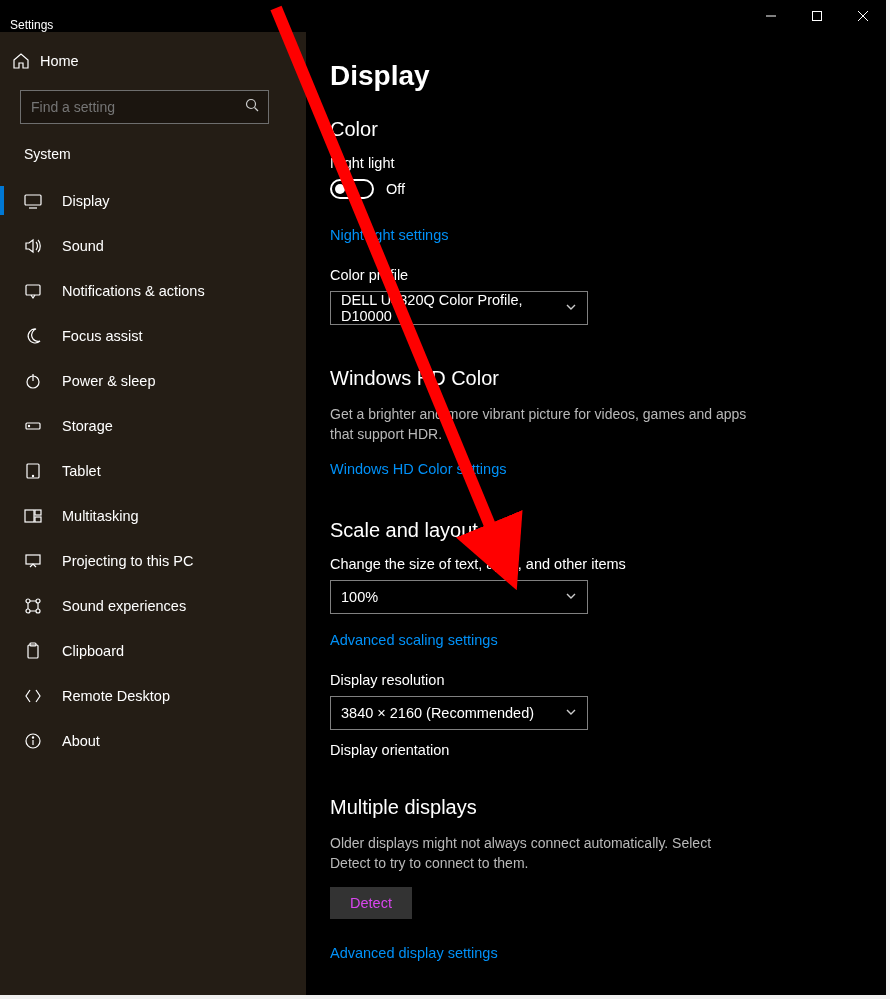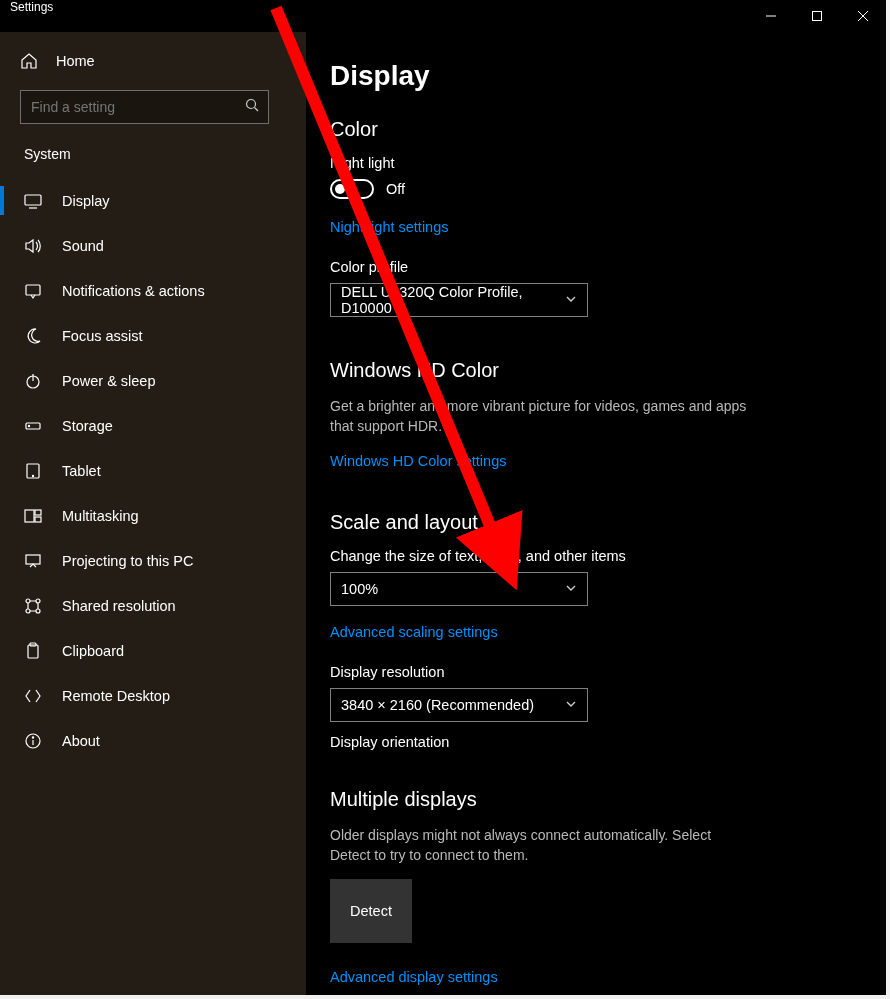--- a/index.html
+++ b/index.html
@@ -1,47 +1,47 @@
 <!DOCTYPE html>
 <html><head>
 <meta charset="utf-8">
 <style>
   * { box-sizing: border-box; margin: 0; padding: 0; font-family: "Segoe UI", Arial, sans-serif; }
   body { background: #0a0a0a; width: 890px; height: 999px; overflow: hidden; color: #fff; }
   .window { width: 890px; height: 999px; background: #000; position: relative; display: flex; flex-direction: column; }
-  .titlebar { height: 32px; display: flex; align-items: flex-start; padding-left: 10px; background: #000; }
+  .titlebar { height: 32px; display: flex; align-items: flex-end; padding-left: 10px; background: #000; }
   .titlebar-title { color: #fff; font-size: 12px; flex: 0 0 auto; margin-right: auto; }
   .titlebar-ctrls { display: flex; height: 32px; }
   .titlebar-btn { width: 46px; height: 32px; display: flex; align-items: center; justify-content: center; color: #fff; font-size: 12px; }
   .body { flex: 1; display: flex; min-height: 0; }
   .sidebar { width: 306px; background: #241d15; display: flex; flex-direction: column; padding-top: 10px; }
-  .home-row { display: flex; align-items: center; gap: 18px; padding: 10px 20px; color: #fff; font-size: 14.5px; }
+  .home-row { display: flex; align-items: center; gap: 10px; padding: 10px 12px; color: #fff; font-size: 14.5px; }
   .search-wrap { padding: 10px 37px 8px 20px; }
   .search { width: 100%; height: 34px; border: 1px solid #6e6e6e; background: rgba(0,0,0,0.25); color: #ccc; padding: 0 36px 0 10px; font-size: 14px; position: relative; }
   .search-box { position: relative; }
   .search-icon { position: absolute; right: 10px; top: 50%; transform: translateY(-50%); color: #ccc; }
   .category { padding: 14px 24px 8px 24px; font-size: 14px; font-weight: 400; color: #fff; }
   .nav { display: flex; flex-direction: column; margin-top: 8px; }
   .nav-item { display: flex; align-items: center; gap: 20px; height: 45px; padding: 0 24px; font-size: 14.5px; color: #fff; position: relative; }
   .nav-item.active::before { content: ""; position: absolute; left: 0; top: 8px; bottom: 8px; width: 4px; background: #0078d4; }
   .nav-icon { width: 18px; height: 18px; display: flex; align-items: center; justify-content: center; flex: 0 0 18px; }
   .content { flex: 1; background: #000; overflow-y: auto; padding: 28px 0 40px 24px; }
   .content-inner { max-width: 480px; }
   h1 { font-size: 28px; font-weight: 600; margin-bottom: 26px; }
   h2 { font-size: 20px; font-weight: 400; margin-top: 20px; margin-bottom: 14px; }
   .label { font-size: 14.5px; color: #fff; margin-top: 12px; margin-bottom: 8px; }
   .desc { font-size: 14px; color: #b9b9b9; line-height: 1.45; margin-bottom: 10px; max-width: 420px; }
-  .toggle-row { display: flex; align-items: center; gap: 12px; margin-bottom: 14px; }
+  .toggle-row { display: flex; align-items: center; gap: 12px; margin-bottom: 22px; }
   .toggle { width: 44px; height: 20px; border: 2px solid #fff; border-radius: 20px; position: relative; }
   .toggle::after { content: ""; width: 10px; height: 10px; background: #fff; border-radius: 50%; position: absolute; left: 3px; top: 3px; }
   .toggle-label { font-size: 14.5px; }
   .link { color: #0091f8; font-size: 14.5px; display: inline-block; margin: 6px 0 12px 0; }
   .select { width: 258px; height: 34px; border: 1px solid #808080; display: flex; align-items: center; justify-content: space-between; padding: 0 10px; font-size: 14.5px; color: #fff; margin-bottom: 12px; }
   .select .chev { color: #ccc; }
-  .btn { background: #333; color: #ffffff; padding: 24px 20px; font-size: 14.5px; border: none; display: inline-block; margin-top: 4px; margin-bottom: 20px; text-align: right; }
+  .btn { background: #333; color: #d946ef; padding: 8px 20px; font-size: 14.5px; border: none; display: inline-block; margin-top: 4px; margin-bottom: 20px; text-align: right; }
   .section-gap { height: 10px; }
 
   
   .arrow-svg { position: absolute; left: 0; top: 0; pointer-events: none; z-index: 50; }
 
   
   .window { border-right: 4px solid #f0f0f0; border-bottom: 4px solid #f0f0f0; }
 </style>
 </head>
 <body>
@@ -182,21 +182,21 @@
           <div class="nav-item">
             <span class="nav-icon">
               <svg width="18" height="18" viewBox="0 0 18 18" fill="none" stroke="#fff" stroke-width="1.2">
                 <circle cx="4" cy="4" r="2"></circle>
                 <circle cx="14" cy="4" r="2"></circle>
                 <circle cx="4" cy="14" r="2"></circle>
                 <circle cx="14" cy="14" r="2"></circle>
                 <path d="M6 4h6M4 6v6M14 6v6M6 14h6"></path>
               </svg>
             </span>
-            <span>Shared resolution</span>
+            <span>Sound experiences</span>
           </div>
           <div class="nav-item">
             <span class="nav-icon">
               <svg width="18" height="18" viewBox="0 0 18 18" fill="none" stroke="#fff" stroke-width="1.2">
                 <rect x="4" y="3" width="10" height="13" rx="1"></rect>
                 <rect x="6" y="1" width="6" height="3" rx="1"></rect>
               </svg>
             </span>
             <span>Clipboard</span>
           </div>

